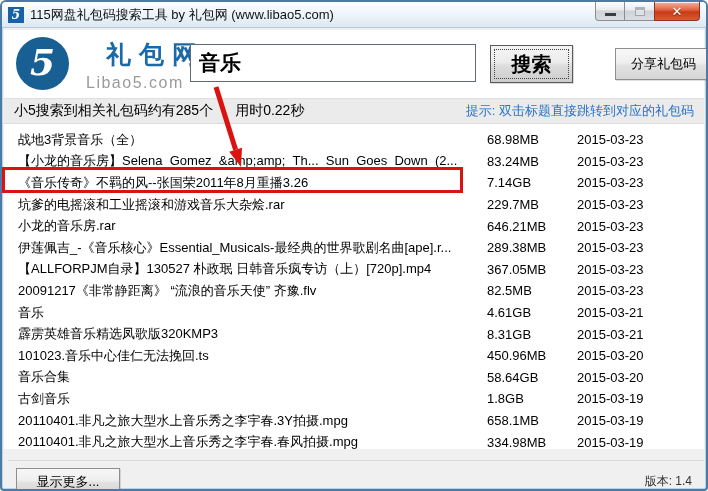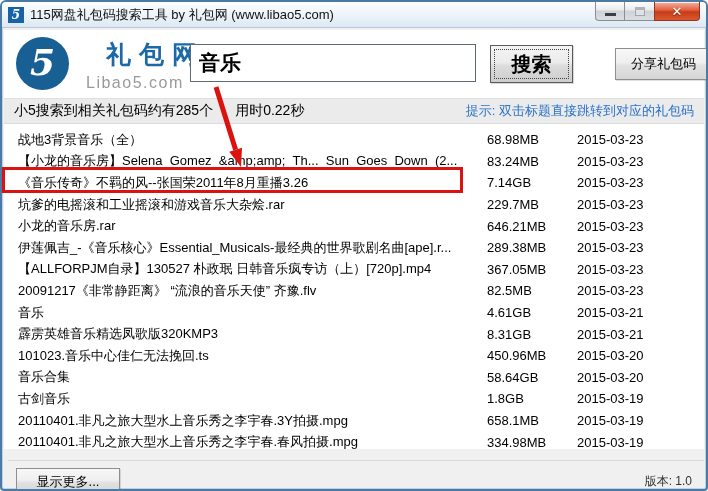--- a/index.html
+++ b/index.html
@@ -239,21 +239,21 @@
   </div>
         <div class="row">
     <div class="cell name">20110401.非凡之旅大型水上音乐秀之李宇春.春风拍摄.mpg</div>
     <div class="cell size">334.98MB</div>
     <div class="cell date">2015-03-19</div>
   </div>
       </div>
 
     <div class="footer">
       <button class="btn-more">显示更多...</button>
-      <div class="version">版本: 1.0</div>
+      <div class="version">版本: 1.4</div>
     </div>
   </div>
 
   <div class="highlight-rect"></div>
 
   <svg class="annotation-arrow" viewBox="0 0 708 491">
     <line x1="216" y1="87" x2="235.6" y2="149.8" stroke="#da1310" stroke-width="5"></line>
     <polygon points="241,167 229.2,151.8 242,147.8" fill="#da1310"></polygon>
   </svg>
 </div>

